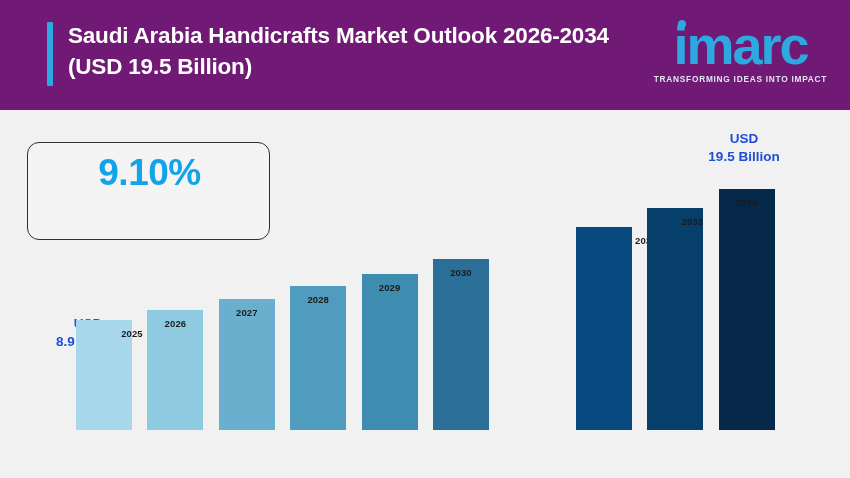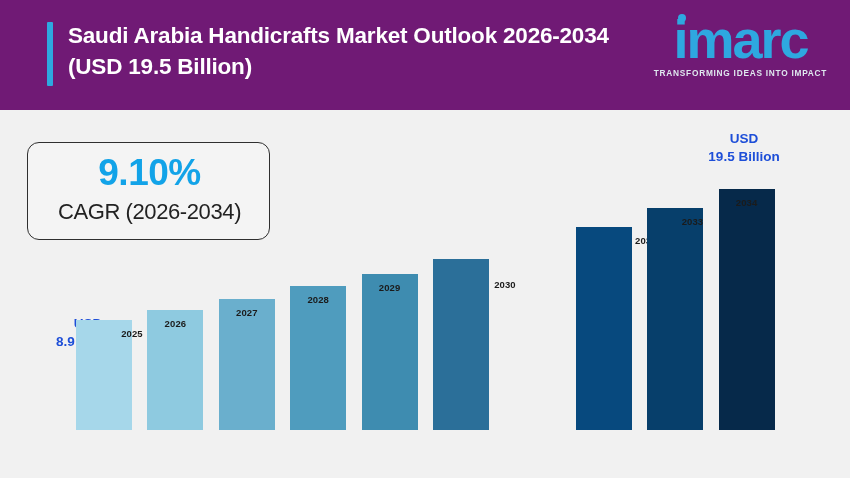--- a/index.html
+++ b/index.html
@@ -19,21 +19,21 @@
   .title-accent{
     position:absolute;left:47px;top:22px;width:6px;height:64px;
     background:#2ea8e0;border-radius:1px;
   }
   .title{
     position:absolute;left:68px;top:20px;width:570px;
     color:#ffffff;font-size:22.5px;font-weight:bold;line-height:1.38;
     letter-spacing:-0.2px;
   }
   
-  .logo{position:absolute;right:22px;top:8px;width:175px;height:80px;}
+  .logo{position:absolute;right:22px;top:14px;width:175px;height:80px;}
   .logo-word{
     position:absolute;left:0;top:4px;width:175px;
     color:#2ea8e0;font-size:54px;font-weight:bold;line-height:1;
     letter-spacing:-2px;text-align:center;
   }
   .logo-dot{
     position:absolute;left:25px;top:6px;width:8px;height:8px;border-radius:50%;
     background:#2ea8e0;
   }
   .logo-tag{
@@ -84,21 +84,20 @@
 
     <div class="logo">
       <div class="logo-dot"></div>
       <div class="logo-word">imarc</div>
       <div class="logo-tag">TRANSFORMING IDEAS INTO IMPACT</div>
     </div>
   </div>
 
   <div class="cagr-box">
     <div class="cagr-value">9.10%</div>
-    <div class="cagr-label">CAGR (2026-2034)</div>
   </div>
 
   <div class="chart" id="chart">
     <div class="value-note" id="note-start" style="left:28px;top:205px;">
       <div>USD</div>
       <div>8.9 Billion</div>
     </div>
     <div class="value-note" id="note-end" style="left:684px;top:20px;">
       <div>USD</div>
       <div>19.5 Billion</div>
@@ -118,21 +117,21 @@
       <div class="bar-slot" style="left: 290.2px; height: 144px;">
         <div class="bar" title="2028: USD 11.6 Billion" style="height: 144px; background: rgb(79, 156, 190);"></div>
         <div class="bar-year" style="top: 8px;">2028</div>
       </div>
       <div class="bar-slot" style="left: 361.6px; height: 156px;">
         <div class="bar" title="2029: USD 12.6 Billion" style="height: 156px; background: rgb(62, 140, 176);"></div>
         <div class="bar-year" style="top: 8px;">2029</div>
       </div>
       <div class="bar-slot" style="left: 433px; height: 171px;">
         <div class="bar" title="2030: USD 13.8 Billion" style="height: 171px; background: rgb(43, 111, 153);"></div>
-        <div class="bar-year" style="top: 20px; padding-left: 44px;">2030</div>
+        <div class="bar-year" style="top: 8px;">2030</div>
       </div>
       <div class="bar-slot" style="left: 575.8px; height: 203px;">
         <div class="bar" title="2032: USD 16.4 Billion" style="height: 203px; background: rgb(7, 73, 126);"></div>
         <div class="bar-year" style="top: 8px; padding-left: 42px;">2032</div>
       </div>
       <div class="bar-slot" style="left: 647.2px; height: 222px;">
         <div class="bar" title="2033: USD 17.9 Billion" style="height: 222px; background: rgb(7, 63, 107);"></div>
         <div class="bar-year" style="top: 8px; text-align: right;">2033</div>
       </div>
       <div class="bar-slot" style="left: 718.6px; height: 241px;">

